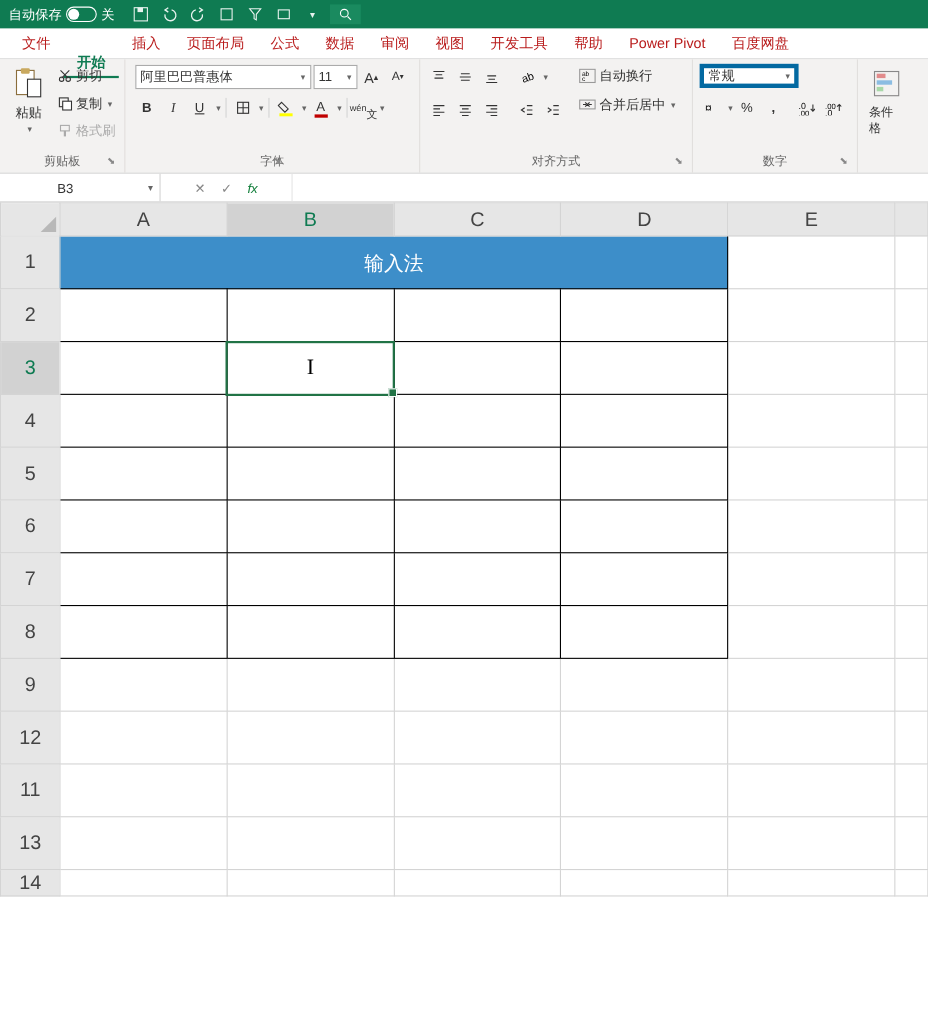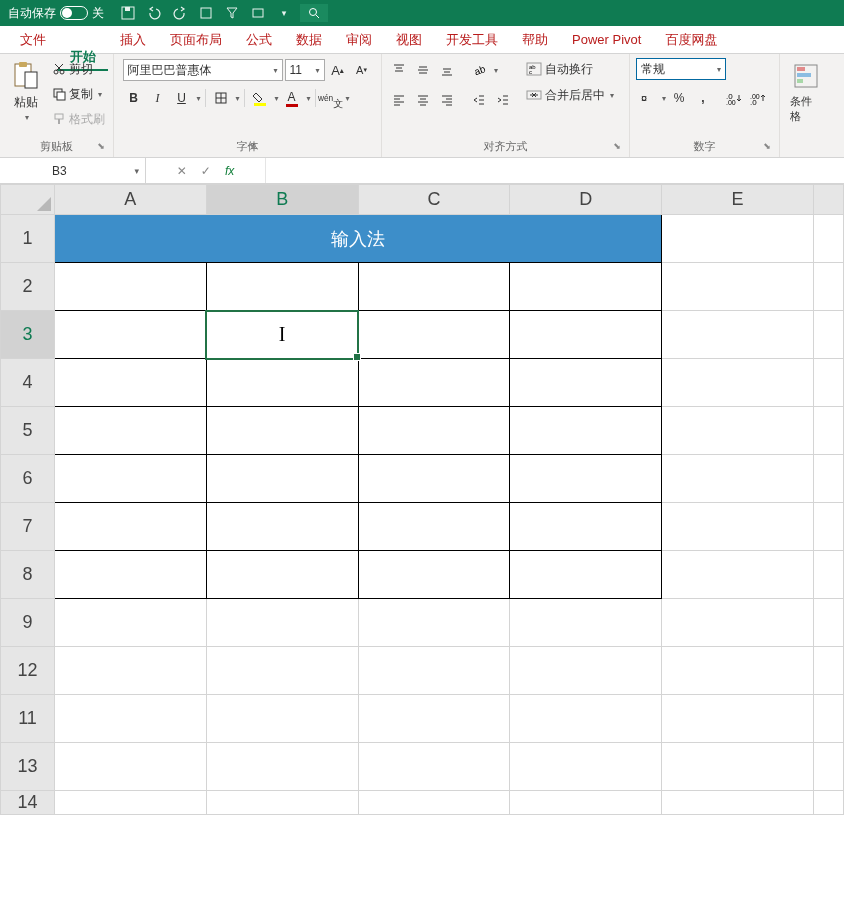--- a/index.html
+++ b/index.html
@@ -32,21 +32,21 @@
 .small-row { display: flex; align-items: center; gap: 3px; padding: 1px 2px; font-size: 12px; height: 22px; }
 .col-stack { display: flex; flex-direction: column; gap: 3px; }
 
 .font-name { width: 160px; height: 22px; border: 1px solid #ababab; background: #fff; padding: 0 4px; font-size: 12px; display: flex; align-items: center; justify-content: space-between; }
 .font-size { width: 40px; height: 22px; border: 1px solid #ababab; background: #fff; padding: 0 4px; font-size: 12px; display: flex; align-items: center; justify-content: space-between; }
 .btn-row { display: flex; gap: 2px; align-items: center; height: 24px; }
 .btn-row .rb { width: 22px; height: 22px; display: flex; align-items: center; justify-content: center; cursor: pointer; }
 .sep { width: 1px; height: 18px; background: #d4d4d4; margin: 0 2px; }
 .dd-arrow { font-size: 8px; color: #666; margin-left: 2px; }
 
-.numfmt { width: 90px; height: 22px; border: 1px solid #0369a1; background: #fff; padding: 0 4px; font-size: 12px; display: flex; align-items: center; justify-content: space-between; }
+.numfmt { width: 90px; height: 22px; border: 4px solid #0369a1; background: #fff; padding: 0 4px; font-size: 12px; display: flex; align-items: center; justify-content: space-between; }
 
 
 .formula-row { height: 26px; display: flex; border-bottom: 1px solid #d4d4d4; background: #fff; }
 .name-box { width: 100px; border-right: 1px solid #d4d4d4; display: flex; align-items: center; padding: 0 6px; justify-content: space-between; margin-left: 46px; }
 .name-dd { font-size: 9px; color: #666; cursor: pointer; }
 .fx-controls { width: 120px; display: flex; align-items: center; justify-content: center; gap: 14px; border-right: 1px solid #e5e5e5; color: #888; }
 .fx-controls .fx-btn { cursor: pointer; }
 .formula-bar { flex: 1; padding: 0 6px; display: flex; align-items: center; }
 
 

